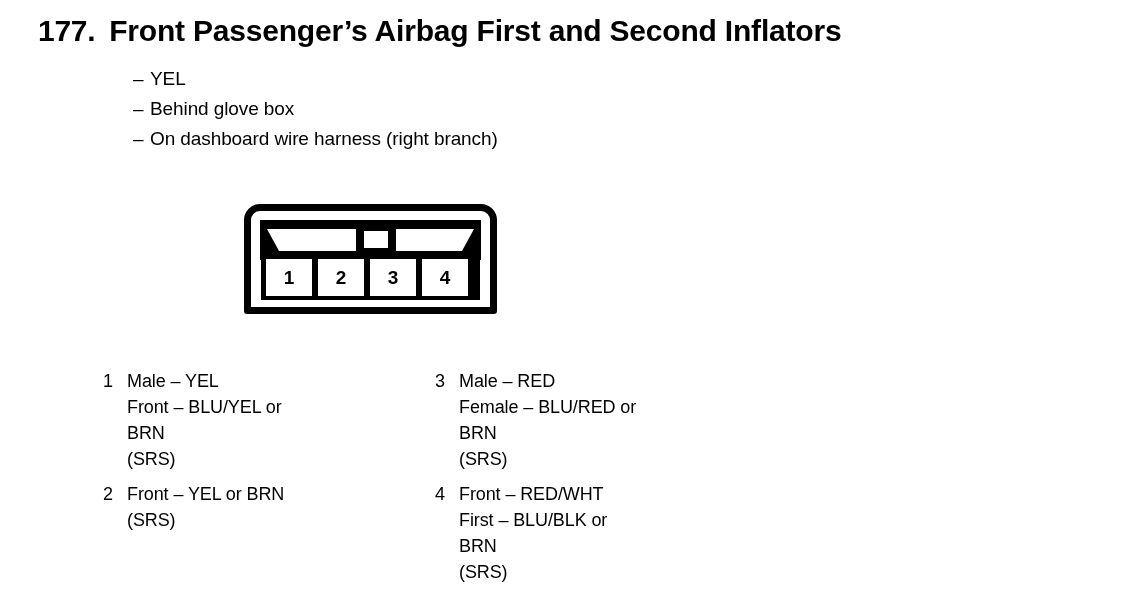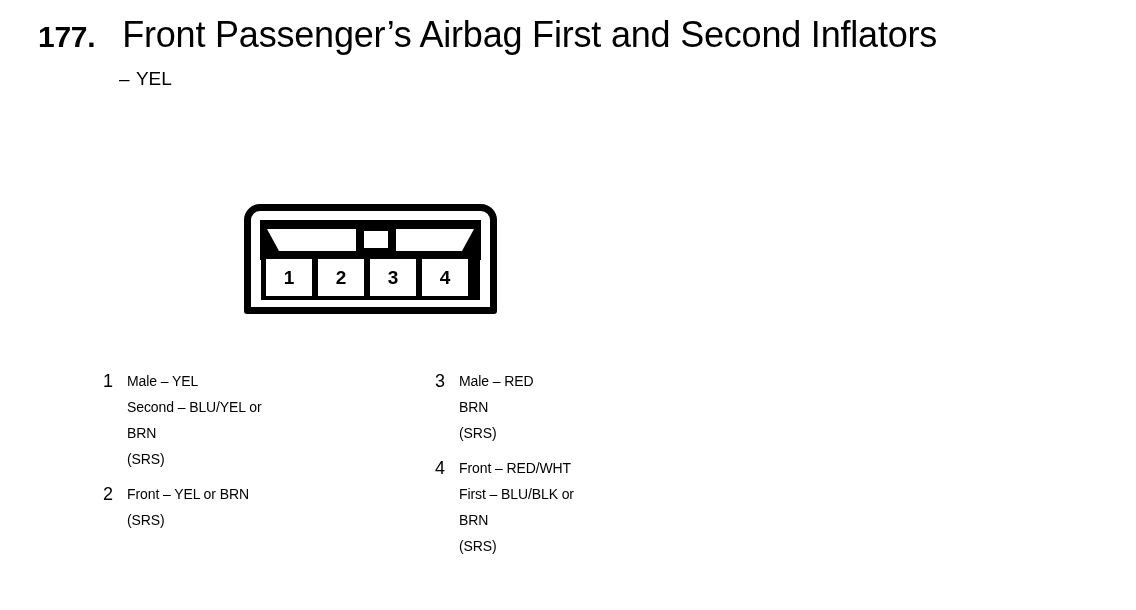--- a/index.html
+++ b/index.html
@@ -22,32 +22,32 @@
     left: 38px;
     top: 14px;
     display: flex;
     align-items: baseline;
     white-space: nowrap;
   }
   .title-num {
     font-size: 30px;
     font-weight: bold;
     letter-spacing: -0.3px;
-    margin-right: 27px;
+    margin-right: 14px;
   }
   .title-text {
-    font-size: 36px;
-    font-weight: normal;
+    font-size: 30px;
+    font-weight: bold;
     letter-spacing: -0.2px;
   }
 
   
   .notes {
     position: absolute;
-    left: 119px;
+    left: 133px;
     top: 64px;
   }
   .note-line {
     font-size: 19px;
     line-height: 30px;
     white-space: nowrap;
     letter-spacing: -0.1px;
   }
   .note-dash {
     display: inline-block;
@@ -131,36 +131,42 @@
     margin-bottom: 9px;
   }
   .pin-num {
     font-size: 18px;
     width: 24px;
     flex: 0 0 24px;
     line-height: 26px;
   }
   .pin-lines { line-height: 26px; }
   .pin-line {
-    font-size: 14px;
+    font-size: 18px;
     white-space: nowrap;
     letter-spacing: -0.1px;
   }
 </style>
 </head>
 <body>
 
 <div class="title-row">
   <span class="title-num">177.</span>
   <span class="title-text">Front Passenger’s Airbag First and Second Inflators</span>
 </div>
 
 <div class="notes">
   <div class="note-line">
     <span class="note-dash">–</span><span>YEL</span>
+  </div>
+  <div class="note-line">
+    <span class="note-dash">–</span><span>Behind glove box</span>
+  </div>
+  <div class="note-line">
+    <span class="note-dash">–</span><span>On dashboard wire harness (right branch)</span>
   </div>
 </div>
 
 <div class="connector">
   <div class="shell"></div>
 
   <div class="band">
     <svg width="221" height="40" viewBox="0 0 221 40">
       <rect x="0" y="0" width="221" height="40" fill="#000"></rect>
 
@@ -180,39 +186,40 @@
   </div>
 </div>
 
 <div class="legend">
 
   <div class="legend-col left">
     <div class="pin-entry">
       <span class="pin-num">1</span>
       <span class="pin-lines">
         <div class="pin-line">Male – YEL</div>
-        <div class="pin-line">Second – BLU/YEL or</div>
+        <div class="pin-line">Front – BLU/YEL or</div>
         <div class="pin-line">BRN</div>
         <div class="pin-line">(SRS)</div>
       </span>
     </div>
     <div class="pin-entry">
       <span class="pin-num">2</span>
       <span class="pin-lines">
         <div class="pin-line">Front – YEL or BRN</div>
         <div class="pin-line">(SRS)</div>
       </span>
     </div>
   </div>
 
   <div class="legend-col right">
     <div class="pin-entry">
       <span class="pin-num">3</span>
       <span class="pin-lines">
         <div class="pin-line">Male – RED</div>
+        <div class="pin-line">Female – BLU/RED or</div>
         <div class="pin-line">BRN</div>
         <div class="pin-line">(SRS)</div>
       </span>
     </div>
     <div class="pin-entry">
       <span class="pin-num">4</span>
       <span class="pin-lines">
         <div class="pin-line">Front – RED/WHT</div>
         <div class="pin-line">First – BLU/BLK or</div>
         <div class="pin-line">BRN</div>

